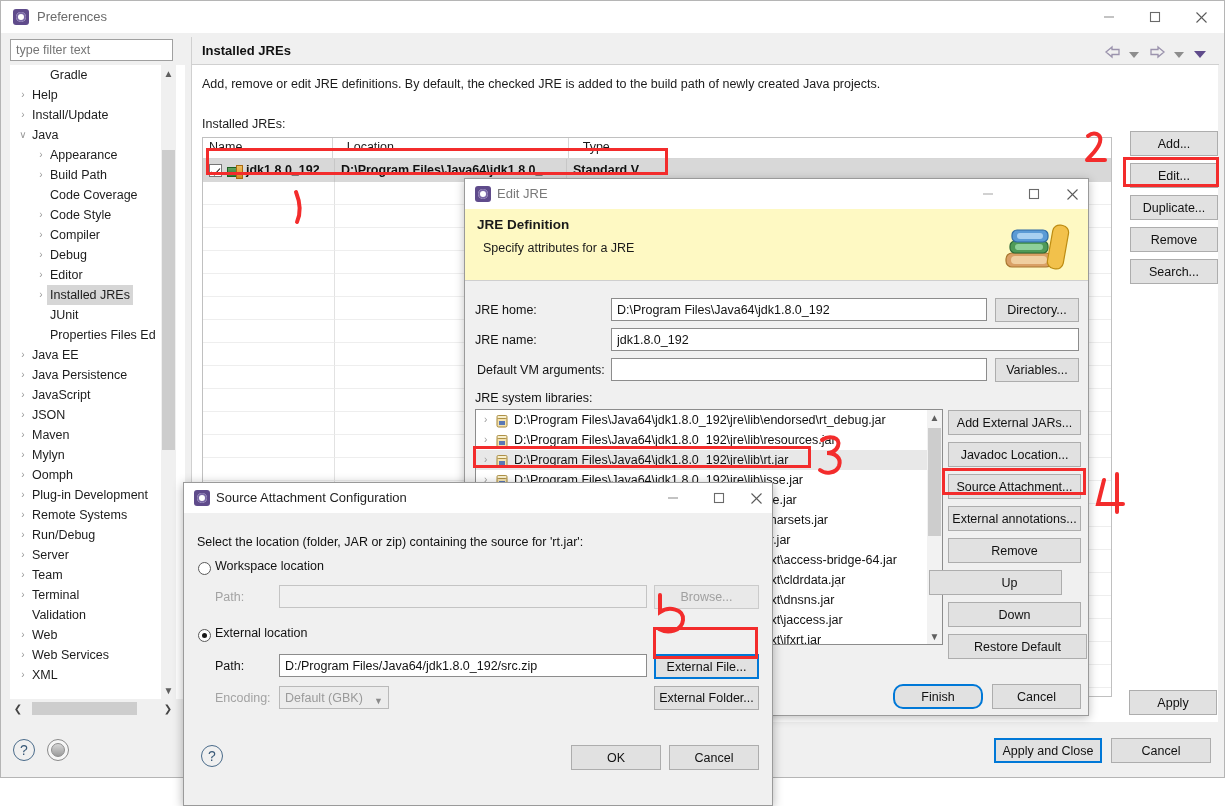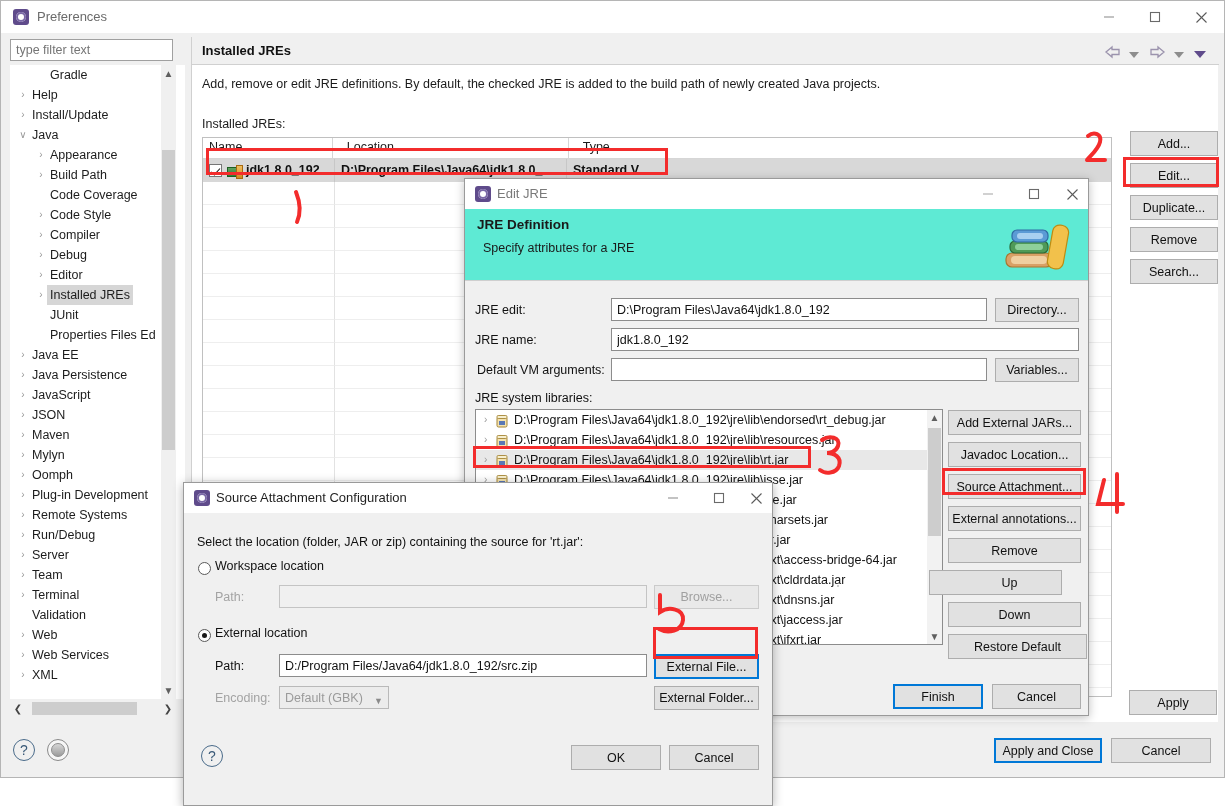--- a/index.html
+++ b/index.html
@@ -160,21 +160,21 @@
   
   .redbox { position:absolute; border:3px solid #f32c2c; pointer-events:none; }
 
   
   #editjre-window{
     position:absolute; left:464px; top:178px; width:625px; height:538px;
     background:#f0f0f0; border:1px solid #9a9a9a;
     box-shadow:0 2px 9px rgba(0,0,0,.25);
   }
   #editjre-titlebar{position:absolute;left:0;top:0;width:623px;height:30px;background:#fff;}
-  #editjre-header{position:absolute;left:0;top:30px;width:623px;height:72px;background:#5eead4;border-bottom:1px solid #cfcfcf;}
+  #editjre-header{position:absolute;left:0;top:30px;width:623px;height:72px;background:#fef9c3;border-bottom:1px solid #cfcfcf;}
   #editjre-h1{position:absolute;left:12px;top:8px;font-weight:bold;font-size:13.5px;}
   #editjre-h2{position:absolute;left:18px;top:32px;font-size:12.5px;}
   .books{position:absolute;right:16px;top:10px;width:72px;height:56px;}
   #editjre-body{position:absolute;left:0;top:102px;width:623px;height:434px;background:#f0f0f0;}
   .field-label{position:absolute;font-size:12.5px;color:#111;}
   .txtinput{
     position:absolute; background:#fff; border:1px solid #8c8c8c;
     font-size:12.5px; padding:2px 5px; color:#111;
     font-family:"Liberation Sans", sans-serif;
     height:23px; line-height:19px;
@@ -582,21 +582,21 @@
         <rect x="10" y="22" width="38" height="12" rx="5" fill="#4f9a57" stroke="#2d6a37" stroke-width="1.2"></rect>
         <rect x="15" y="25" width="28" height="6" rx="3" fill="#8ed09a"></rect>
         <rect x="12" y="11" width="36" height="12" rx="5" fill="#5b9bd5" stroke="#2f6ba3" stroke-width="1.2"></rect>
         <rect x="17" y="14" width="26" height="6" rx="3" fill="#a8d0f0"></rect>
         <rect x="50" y="6" width="16" height="44" rx="7" fill="#f2c14b" stroke="#bd8c12" stroke-width="1.2" transform="rotate(10 58 28)"></rect>
       </svg>
     </div>
   </div>
 
   <div id="editjre-body">
-    <span class="field-label" style="left:10px;top:22px;">JRE edit:</span>
+    <span class="field-label" style="left:10px;top:22px;">JRE home:</span>
     <input class="txtinput" style="left: 146px; top: 17px; width: 376px;" value="D:\Program Files\Java64\jdk1.8.0_192">
     <div class="btn" style="position:absolute;left:530px;top:17px;width:84px;height:24px;">Directory...</div>
 
     <span class="field-label" style="left:10px;top:52px;">JRE name:</span>
     <input class="txtinput" style="left: 146px; top: 47px; width: 468px;" value="jdk1.8.0_192">
 
     <span class="field-label" style="left:12px;top:82px;">Default VM arguments:</span>
     <input class="txtinput" style="left: 146px; top: 77px; width: 376px;" value="">
     <div class="btn" style="position:absolute;left:530px;top:77px;width:84px;height:24px;">Variables...</div>
 
@@ -676,21 +676,21 @@
         <div class="btn" style="position: absolute; left: 483px; top: 129px; width: 133px; height: 25px;">Add External JARs...</div>
         <div class="btn" style="position: absolute; left: 483px; top: 161px; width: 133px; height: 25px;">Javadoc Location...</div>
         <div class="btn" style="position: absolute; left: 483px; top: 193px; width: 133px; height: 25px;">Source Attachment...</div>
         <div class="btn" style="position: absolute; left: 483px; top: 225px; width: 133px; height: 25px;">External annotations...</div>
         <div class="btn" style="position: absolute; left: 483px; top: 257px; width: 133px; height: 25px;">Remove</div>
         <div class="btn" style="position: absolute; left: 464px; top: 289px; width: 133px; height: 25px; padding-left: 28px;">Up</div>
         <div class="btn" style="position: absolute; left: 483px; top: 321px; width: 133px; height: 25px;">Down</div>
         <div class="btn" style="position: absolute; left: 483px; top: 353px; width: 139px; height: 25px; text-align: center;">Restore Default</div>
       </div>
 
-    <div class="btn default" style="position:absolute;left:428px;top:403px;width:90px;height:25px;">Finish</div>
+    <div class="btn default" style="position:absolute;left:428px;top:403px;width:90px;height:25px;border-radius:10px;">Finish</div>
     <div class="btn" style="position:absolute;left:527px;top:403px;width:89px;height:25px;">Cancel</div>
   </div>
 </div>
 
 <div id="srcatt-window">
   <div id="srcatt-titlebar">
     <span class="win-icon abs" style="left:10px;top:7px;"></span>
     <span class="abs" style="left:32px;top:7px;font-size:13px;color:#1f1f1f;">Source Attachment Configuration</span>
     <div class="winbtn" style="left:466px;height:30px;">
       <svg width="12" height="12" viewBox="0 0 12 12">

